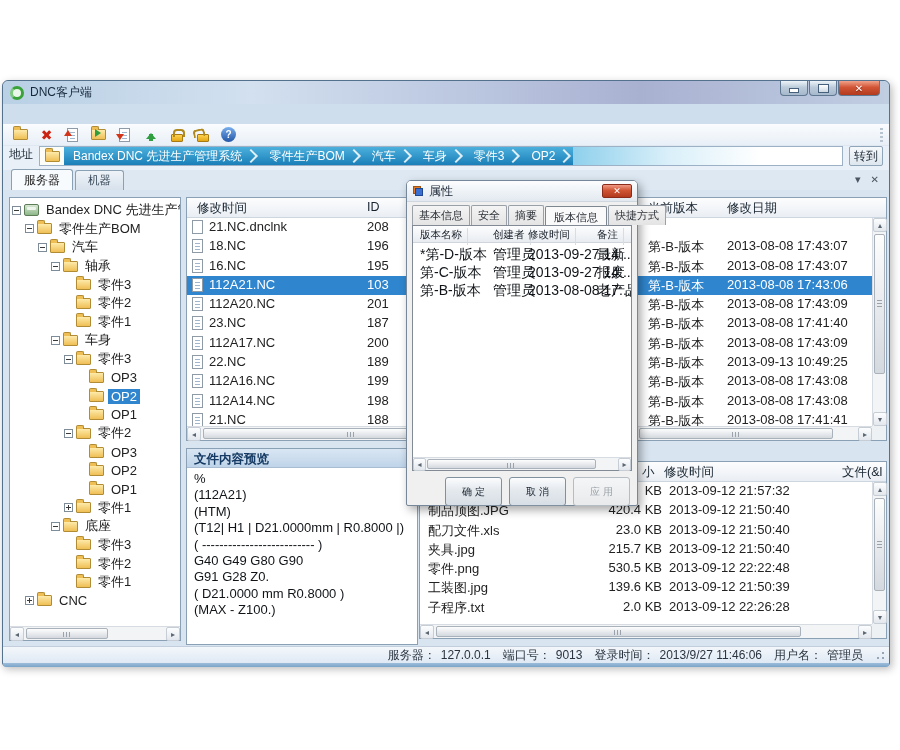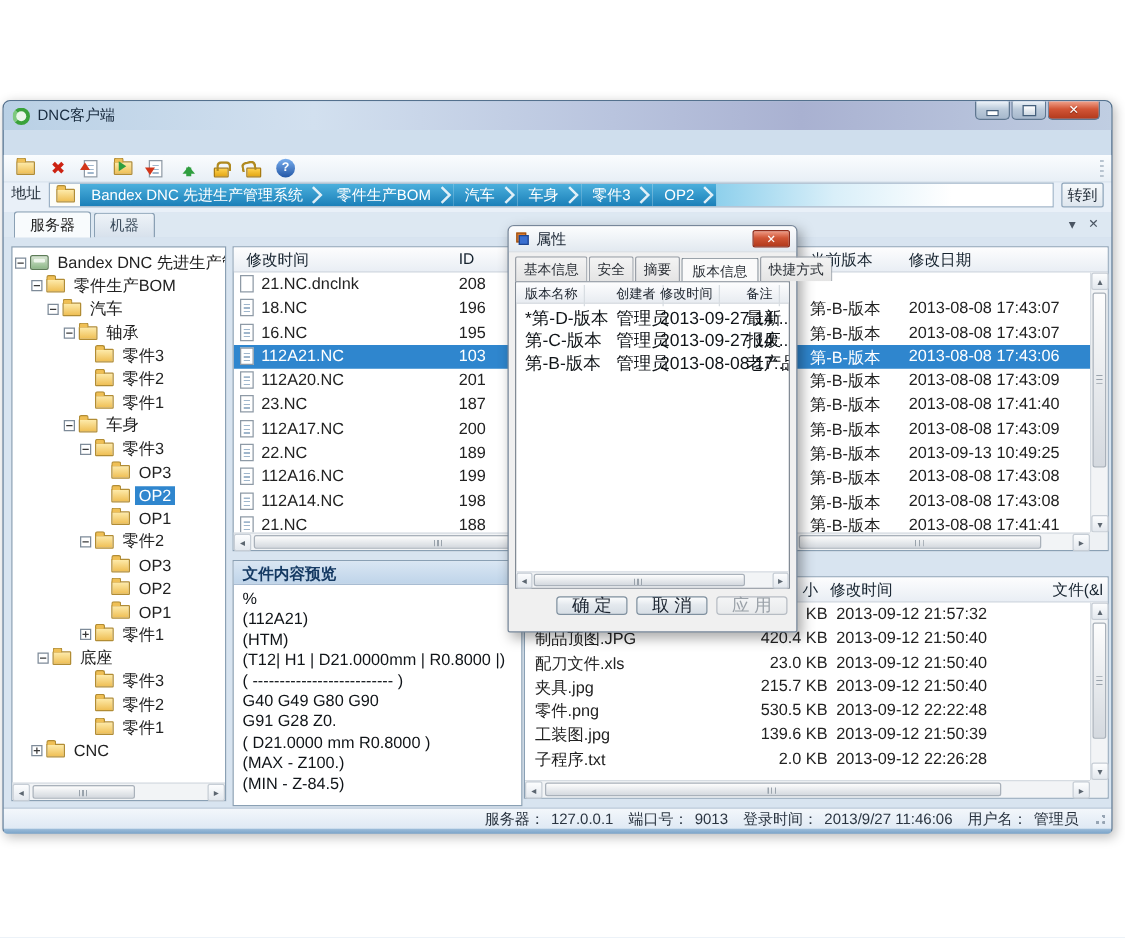--- a/index.html
+++ b/index.html
@@ -128,21 +128,21 @@
   .dlg-tabs{position:absolute;left:5px;top:24px;display:flex;align-items:flex-start;height:20px}
   .dlg-tab{font-size:11px;padding:2px 6px;border:1px solid #9aa0a8;background:linear-gradient(#f4f4f4,#e4e4e4);border-bottom:none;border-radius:2px 2px 0 0;margin-right:1px;color:#2a2f36;white-space:nowrap}
   .dlg-tab[data-active="true"]{background:#fafafa;padding:3px 8px;position:relative;top:1px;border-color:#7c8790}
   .dlg-list{position:absolute;left:5px;top:44px;width:220px;height:246px;background:#fff;border:1px solid #828b95}
   .dlg-lv-header{position:absolute;left:0;top:0;right:0;height:17px;background:linear-gradient(#fdfdfe,#e8ecf1);border-bottom:1px solid #cfd5db;font-size:10.5px;color:#1a222c}
   .dlg-lv-header span{position:absolute;top:2px;white-space:nowrap}
   .dlg-lv-header span::after{content:"";position:absolute;right:-6px;top:0;bottom:-3px;width:1px;background:#d8dde2}
   .dlg-row{position:relative;height:18px;font-size:14px;color:#101418;white-space:nowrap}
   .dlg-row .cell{position:absolute;top:3px;white-space:nowrap}
   .dlg-buttons{position:absolute;left:0;top:296px;right:0;display:flex;justify-content:flex-end;gap:7px;padding-right:7px}
-  .btn{width:57px;height:15px;border:1px solid #7f909f;border-radius:3px;background:linear-gradient(#fbfcfd,#e4e9ee 45%,#d7dee5);font-size:14px;display:flex;align-items:center;justify-content:center;color:#1b2430}
+  .btn{width:57px;height:29px;border:1px solid #7f909f;border-radius:3px;background:linear-gradient(#fbfcfd,#e4e9ee 45%,#d7dee5);font-size:10px;display:flex;align-items:center;justify-content:center;color:#1b2430}
   .btn.disabled{color:#9aa1a8;border-color:#b6bcc3;background:linear-gradient(#f4f5f6,#e8eaec)}
 
   .hdr-cell{position:absolute;top:2px;white-space:nowrap}
 </style>
 </head>
 <body>
 
 <div class="window">
 
   <div class="titlebar">
@@ -314,21 +314,21 @@
             <span class="tree-ico ico-folder"></span>
             <span class="tree-label">OP1</span>
           </div>
 
           <div class="tree-item" style="padding-left: 54px;">
             <span class="toggle" data-t="plus"></span>
             <span class="tree-ico ico-folder"></span>
             <span class="tree-label">零件1</span>
           </div>
 
-          <div class="tree-item" style="padding-left: 20px;">
+          <div class="tree-item" style="padding-left: 41px;">
             <span class="toggle" data-t="minus"></span>
             <span class="tree-ico ico-folder"></span>
             <span class="tree-label">底座</span>
           </div>
 
           <div class="tree-item" style="padding-left: 54px;">
             <span class="toggle" data-t="none"></span>
             <span class="tree-ico ico-folder"></span>
             <span class="tree-label">零件3</span>
           </div>
@@ -526,21 +526,20 @@
 
       <div>%</div>
           <div>(112A21)</div>
           <div>(HTM)</div>
           <div>(T12| H1 | D21.0000mm | R0.8000 |)</div>
           <div>( -------------------------- )</div>
           <div>G40 G49 G80 G90</div>
           <div>G91 G28 Z0.</div>
           <div>( D21.0000 mm R0.8000 )</div>
           <div>(MAX - Z100.)</div>
-          <div>(MIN - Z-84.5)</div>
         </div>
     </div>
 
     <div class="panel" style="left:416px;top:271px;width:468px;height:178px">
       <div class="lv-header">
         <span style="left:222px" class="hdr-cell">小</span>
         <span style="left:244px" class="hdr-cell">修改时间</span>
         <span style="left:422px" class="hdr-cell">文件(&amp;l</span>
       </div>
       <div style="position:absolute;left:0;top:20px;right:14px;bottom:14px;overflow:hidden">

